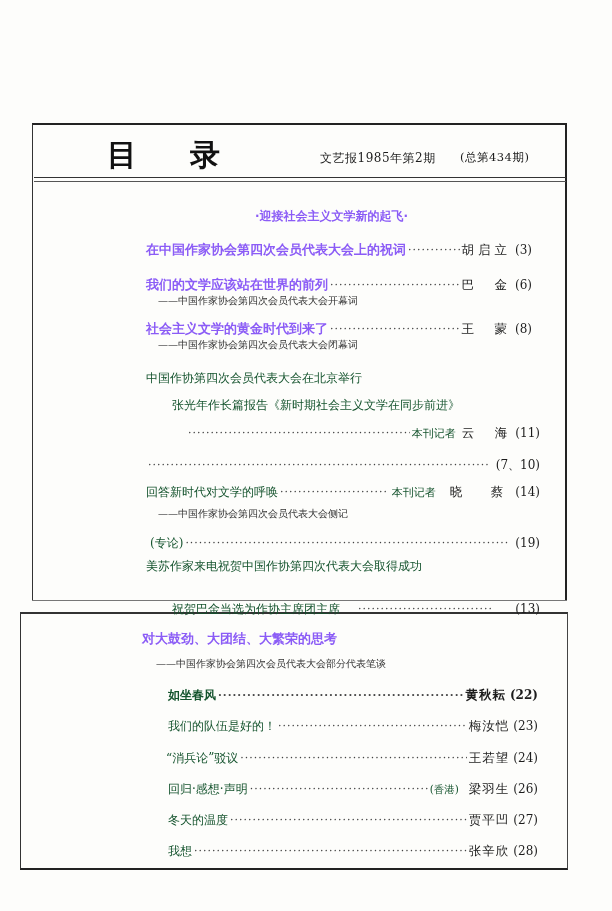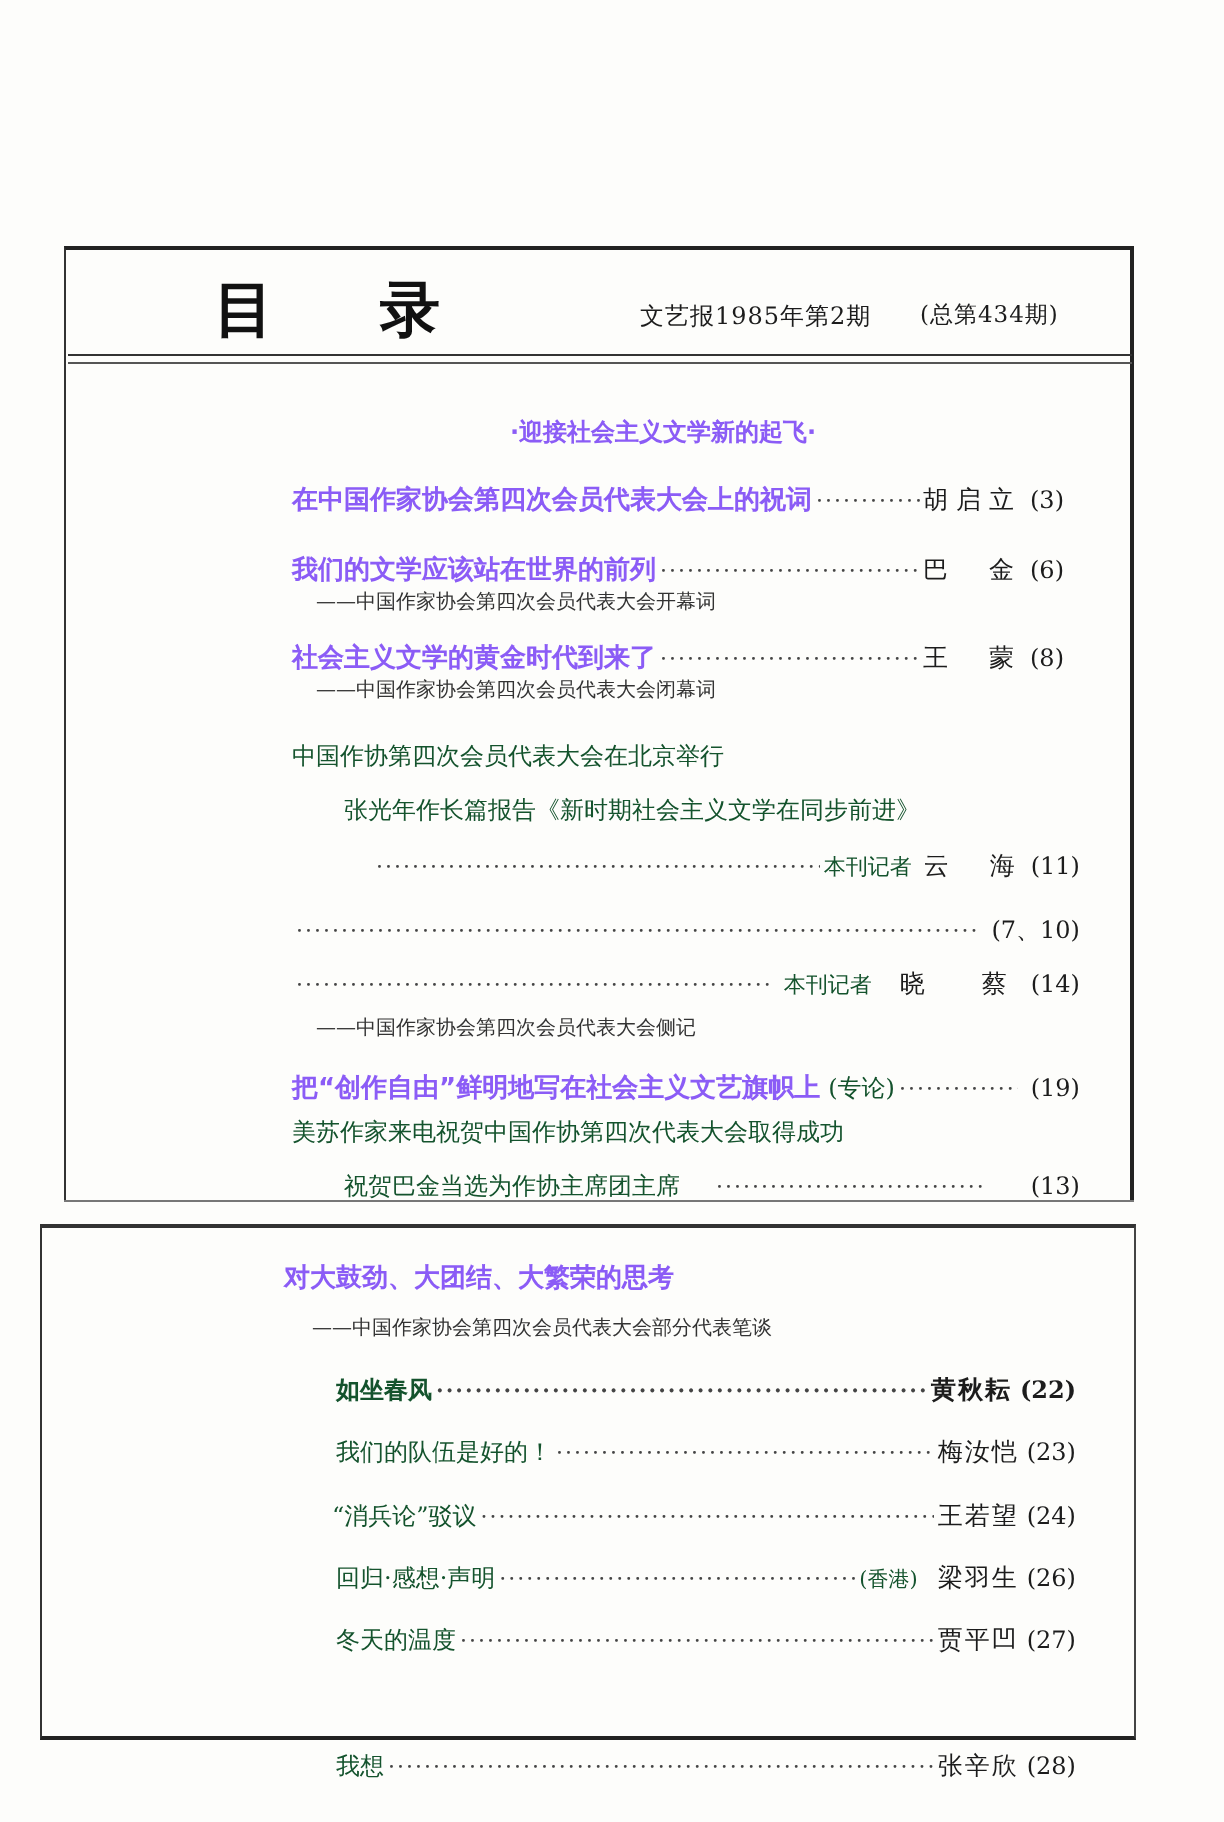--- a/index.html
+++ b/index.html
@@ -79,36 +79,36 @@
   <span class="author">云　海</span>
   <span class="page">(11)</span>
 </div>
 
 <div class="row" style="left:146px; top:457px; width:394px;">
   <span class="leader"></span>
   <span class="page">(7、10)</span>
 </div>
 
 <div class="row" style="left:146px; top:484px; width:394px;">
+  <span class="reg">回答新时代对文学的呼唤</span>
   <span class="leader"></span>
   <span class="reg" style="font-size:11px; margin:0 14px 0 4px;">本刊记者</span>
   <span class="author" style="letter-spacing:8px;">晓　蔡</span>
   <span class="page">(14)</span>
 </div>
 <div class="abs sub" style="left:158px; top:507px;">——中国作家协会第四次会员代表大会侧记</div>
 
 <div class="row" style="left:146px; top:535px; width:394px;">
-  <span class="bold">把“创作自由”鲜明地写在社会主义文艺旗帜上</span>
   <span class="reg" style="margin-left:4px;text-align:right;">(专论)</span>
   <span class="leader"></span>
   <span class="page">(19)</span>
 </div>
 
 <div class="abs reg" style="left:146px; top:558px;">美苏作家来电祝贺中国作协第四次代表大会取得成功</div>
-<div class="row" style="left:172px; top:585px; width:368px;gap:16px;">
+<div class="row" style="left:172px; top:601px; width:368px;gap:16px;">
   <span class="reg">祝贺巴金当选为作协主席团主席</span>
   <span class="leader"></span>
   <span class="page">(13)</span>
 </div>
 
 <div class="abs bold" style="left:142px; top:630px; font-size:13px;">对大鼓劲、大团结、大繁荣的思考</div>
 <div class="abs sub" style="left:156px; top:657px;">——中国作家协会第四次会员代表大会部分代表笔谈</div>
 
 <div class="row" style="left:168px; top:687px; width:370px;font-weight:bold;">
   <span class="reg">如坐春风</span>
@@ -139,18 +139,18 @@
   <span class="page">(26)</span>
 </div>
 
 <div class="row" style="left:168px; top:812px; width:370px;">
   <span class="reg">冬天的温度</span>
   <span class="leader"></span>
   <span class="author" style="letter-spacing:1px;">贾平凹</span>
   <span class="page">(27)</span>
 </div>
 
-<div class="row" style="left:168px; top:875px; width:370px;">
+<div class="row" style="left:168px; top:843px; width:370px;">
   <span class="reg">我想</span>
   <span class="leader"></span>
   <span class="author" style="letter-spacing:1px;">张辛欣</span>
   <span class="page">(28)</span>
 </div>
 
 </body></html>

